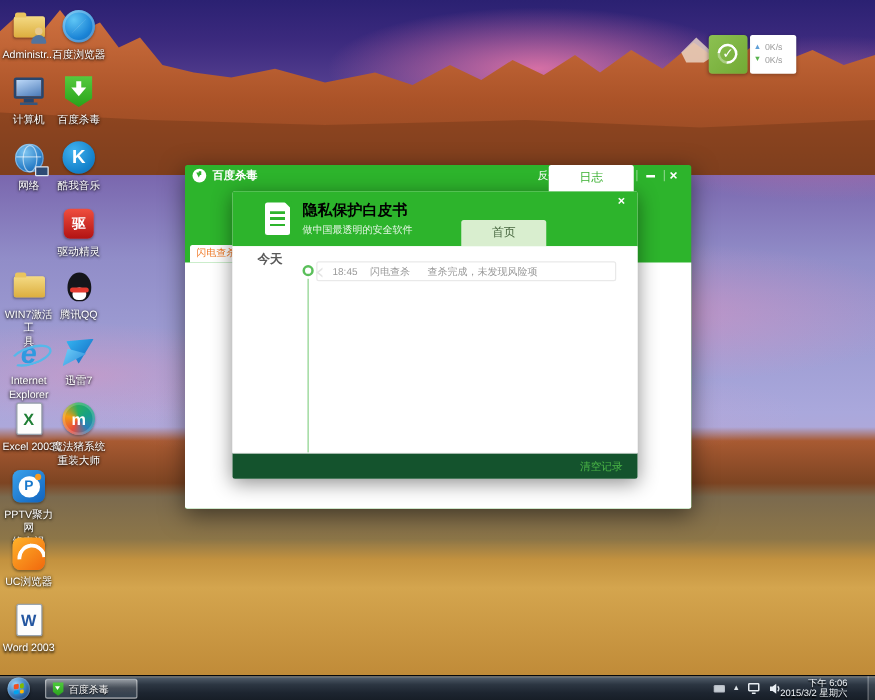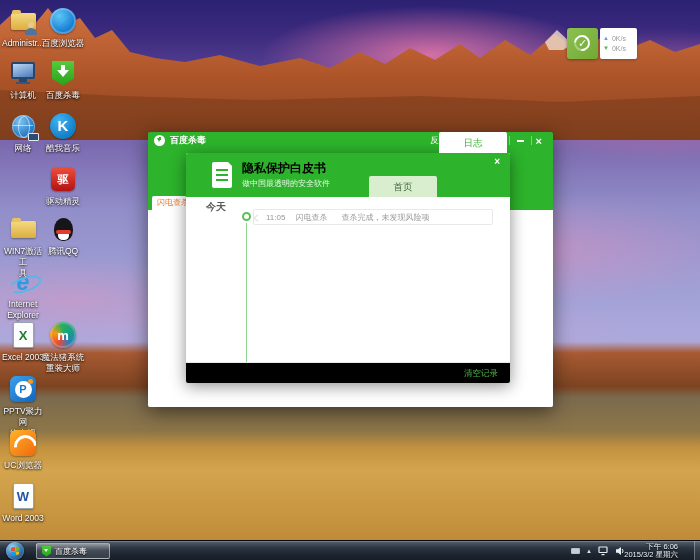--- a/index.html
+++ b/index.html
@@ -197,21 +197,21 @@
     border:2px solid #5abf5a; border-radius:50%; }
   .tl-line { position:absolute; left:60px; top:26px; width:1px; bottom:0; background:#8ed48e; }
   .entry { position:absolute; left:67px; top:12px; right:17px; height:16px; background:#fff;
     border:1px solid #e9e9e9; border-radius:2px; display:flex; align-items:center;
     font-size:8px; color:#999; }
   .entry::before { content:""; position:absolute; left:-5px; top:4px; width:0; height:0;
     border:4px solid transparent; border-right:5px solid #e4e4e4; }
   .entry::after { content:""; position:absolute; left:-3.5px; top:4px; width:0; height:0;
     border:4px solid transparent; border-right:5px solid #fff; }
   .entry .t { margin-left:12px; } .entry .a { margin-left:10px; } .entry .r { margin-left:14px; }
-  .dlg-footer { position:absolute; left:0; right:0; bottom:0; height:21px; background:#000000;
+  .dlg-footer { position:absolute; left:0; right:0; bottom:0; height:21px; background:#14532d;
     border-top:1px solid #e8e8e8; border-radius:0 0 2px 2px; }
   .clear-link { position:absolute; right:12px; top:0; line-height:20px; font-size:8.5px;
     color:#4ab546; cursor:pointer; }
 
   
   .taskbar { position:absolute; left:0; bottom:0; width:700px; height:20px; z-index:10;
     background:linear-gradient(180deg,#55616e,#2c3642 35%,#1d2530 70%,#171e27);
     border-top:1px solid #05080c; }
   .taskbar::after { content:""; position:absolute; left:0; top:0; width:100%; height:1px;
     background:rgba(255,255,255,.2); }
@@ -350,20 +350,26 @@
         <div class="g-driver"><span>驱</span></div>
       </div>
     <div class="dlabel">驱动精灵</div>
   </div>
   <div class="dicon" style="left:40px;top:214px">
     <div class="ic">
         <div class="g-qq"></div>
       </div>
     <div class="dlabel">腾讯QQ</div>
   </div>
+  <div class="dicon" style="left:40px;top:267px">
+    <div class="ic">
+        <div class="g-xunlei"></div>
+      </div>
+    <div class="dlabel">迅雷7</div>
+  </div>
   <div class="dicon" style="left:40px;top:320px">
     <div class="ic">
         <div class="g-mofa">
           <span>m</span>
         </div>
       </div>
     <div class="dlabel">魔法猪系统
 重装大师</div>
   </div>
 
@@ -423,21 +429,21 @@
         <div class="dlg-tabs">
           <div class="dlg-tab home">首页</div>
           <div class="dlg-tab logs">日志</div>
         </div>
       </div>
       <div class="dlg-body">
         <div class="day-label">今天</div>
         <div class="tl-circle"></div>
         <div class="tl-line"></div>
         <div class="entry">
-          <span class="t">11:05</span>
+          <span class="t">18:45</span>
           <span class="a">闪电查杀</span>
           <span class="r">查杀完成，未发现风险项</span>
         </div>
       </div>
       <div class="dlg-footer">
         <div class="clear-link">清空记录</div>
       </div>
     </div>
   </div>
 

